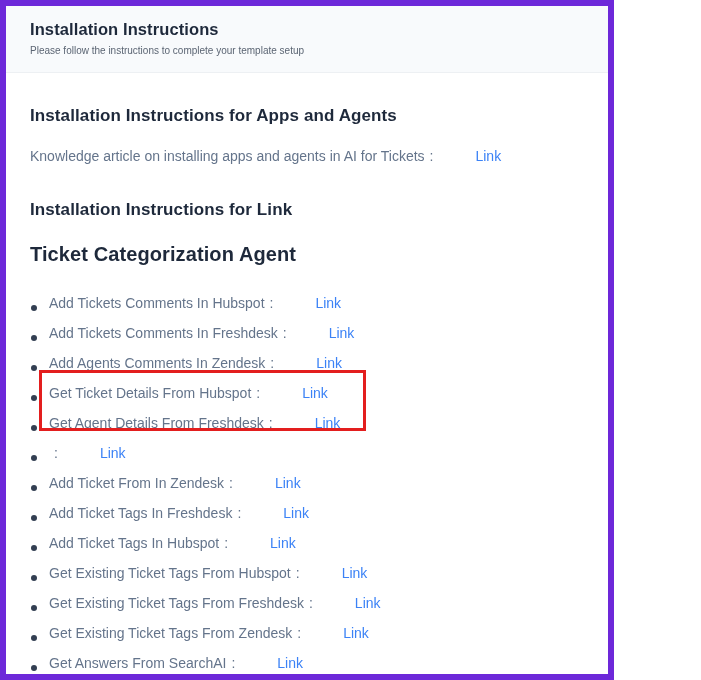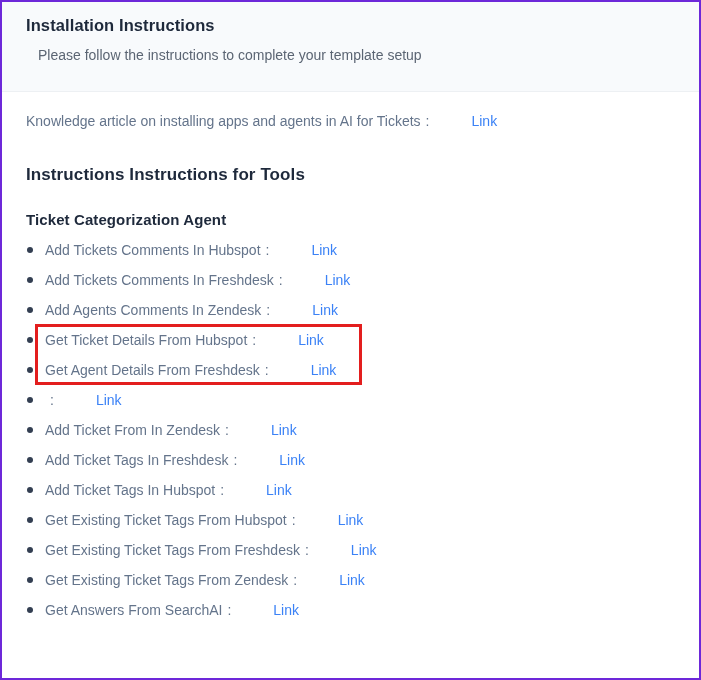--- a/index.html
+++ b/index.html
@@ -1,62 +1,62 @@
 <!DOCTYPE html>
 <html><head>
 <meta charset="utf-8">
 <style>
   * { box-sizing: border-box; }
   html, body { margin: 0; padding: 0; background: #fff; }
   body { font-family: "Liberation Sans", "DejaVu Sans", sans-serif; }
 
   .page {
-    width: 701px;
+    width: 614px;
     height: 680px;
-    border: 2px solid #6d28d9;
+    border: 6px solid #6d28d9;
     background: #ffffff;
     overflow: hidden;
   }
 
   .hdr {
     background: #f8fafc;
     padding: 14px 24px 16px;
     border-bottom: 1px solid #edf0f3;
   }
   .hdr h1 {
     margin: 0 0 6px;
     font-size: 16.5px;
     font-weight: 700;
     color: #1e293b;
     letter-spacing: 0.1px;
   }
   .hdr p {
-    margin: 12px;
-    font-size: 14px;
+    margin: 0;
+    font-size: 10px;
     color: #5b6573;
   }
 
   .content { padding: 0 24px; }
 
   .content h2 {
     font-size: 17px;
     font-weight: 700;
     color: #1e293b;
     line-height: 22px;
     margin: 32px 0 0;
     letter-spacing: 0.1px;
   }
   .content h2.tools { margin-top: 34px; }
 
   .content h3 {
-    font-size: 15px;
+    font-size: 20px;
     font-weight: 700;
     color: #1e293b;
     line-height: 21px;
-    margin: 23px 0 5px;
+    margin: 23px 0 16px;
     letter-spacing: 0.1px;
   }
 
   .article-line {
     margin: 21px 0 0;
     font-size: 14px;
     line-height: 17px;
     color: #64748b;
   }
 
@@ -68,21 +68,21 @@
     cursor: pointer;
     padding-left: 37px;
   }
 
   .list {
     position: relative;
     margin-top: 5px;
   }
   .list-item {
     display: flex;
-    align-items: center;
+    align-items: flex-end;
     height: 30px;
     font-size: 14px;
     color: #64748b;
   }
   .bullet {
     flex: none;
     width: 6px;
     height: 6px;
     border-radius: 50%;
     background: #333f52;
@@ -103,24 +103,25 @@
 
 <div class="page">
 
   <header class="hdr">
     <h1>Installation Instructions</h1>
     <p>Please follow the instructions to complete your template setup</p>
   </header>
 
   <main class="content">
 
+    <h2>Installation Instructions for Apps and Agents</h2>
 
     <p class="article-line"><span>Knowledge article on installing apps and agents in AI for Tickets</span><span class="sep">:</span><a href="#" class="link">Link</a></p>
 
-    <h2 class="tools">Instructions Instructions for Tools</h2>
+    <h2 class="tools">Installation Instructions for Link</h2>
 
     <h3>Ticket Categorization Agent</h3>
 
     <div class="list" id="tools-list">
       <div class="highlight-box" id="highlight-box" style="top: 89px; height: 61px; border-color: rgb(227, 30, 30);"></div>
     <div class="list-item">
           <span class="bullet"></span>
           <span>Add Tickets Comments In Hubspot</span>
           <span class="sep">:</span>
           <a href="#" class="link">Link</a>

